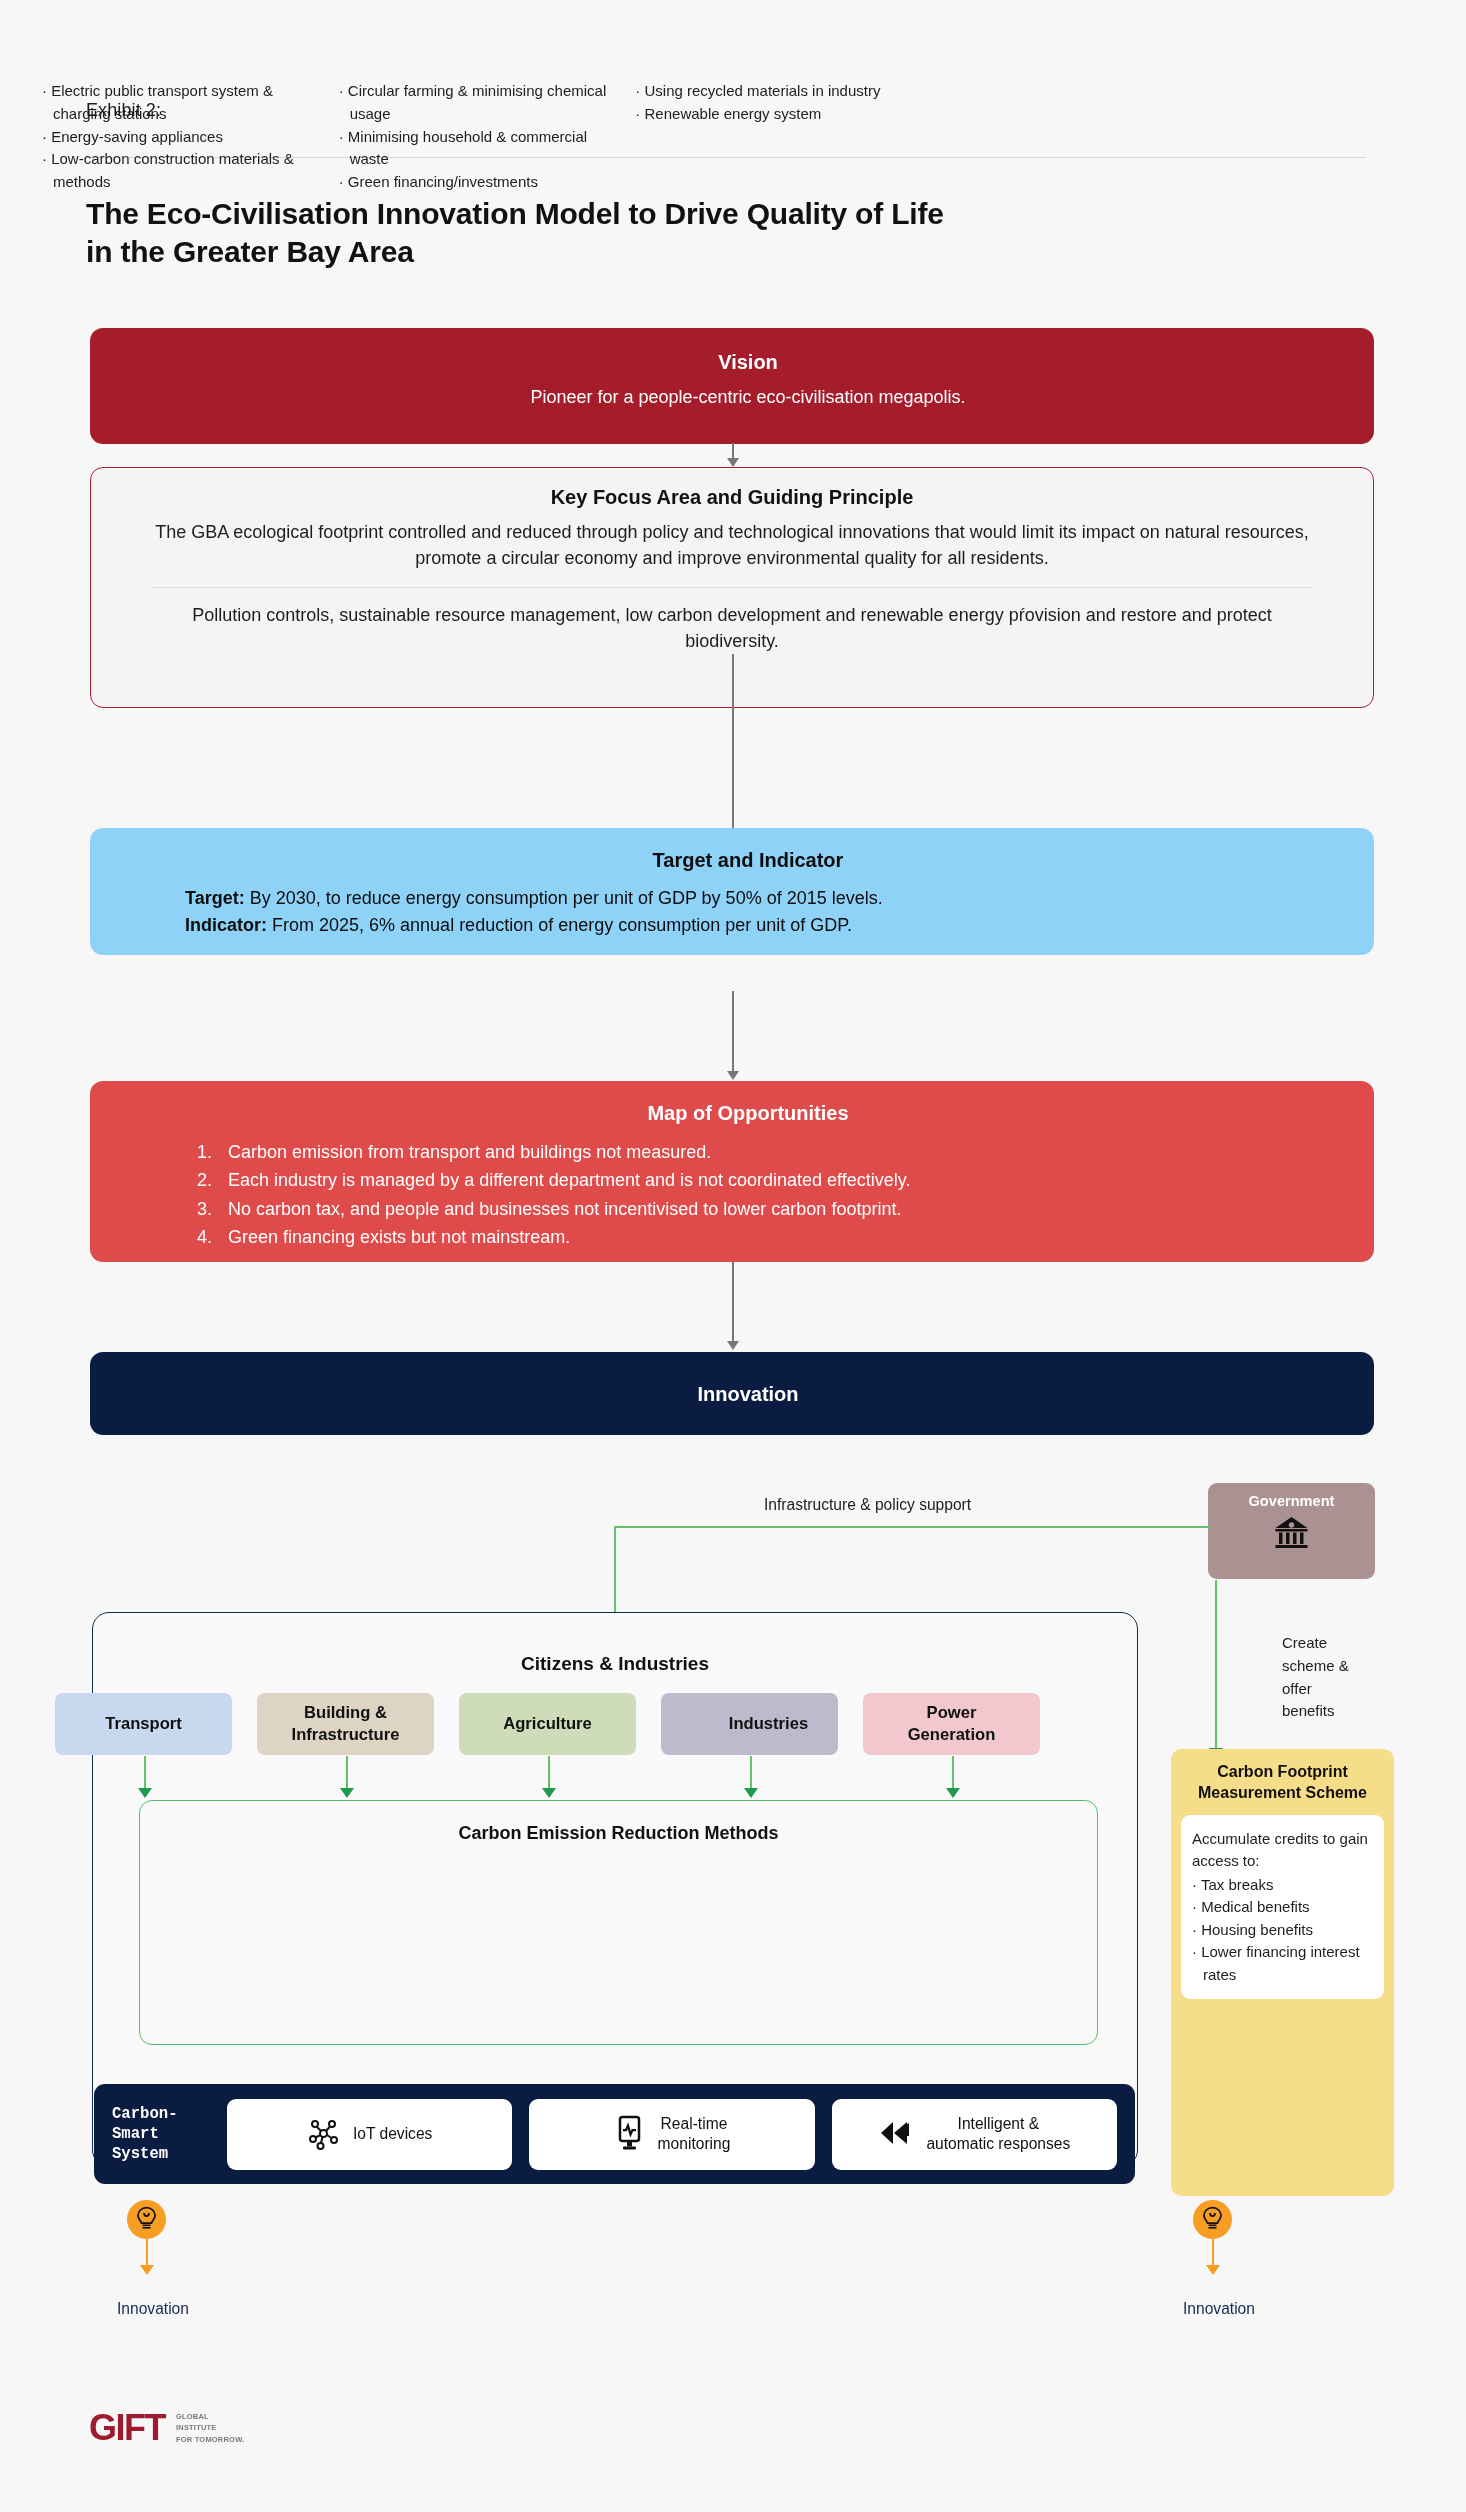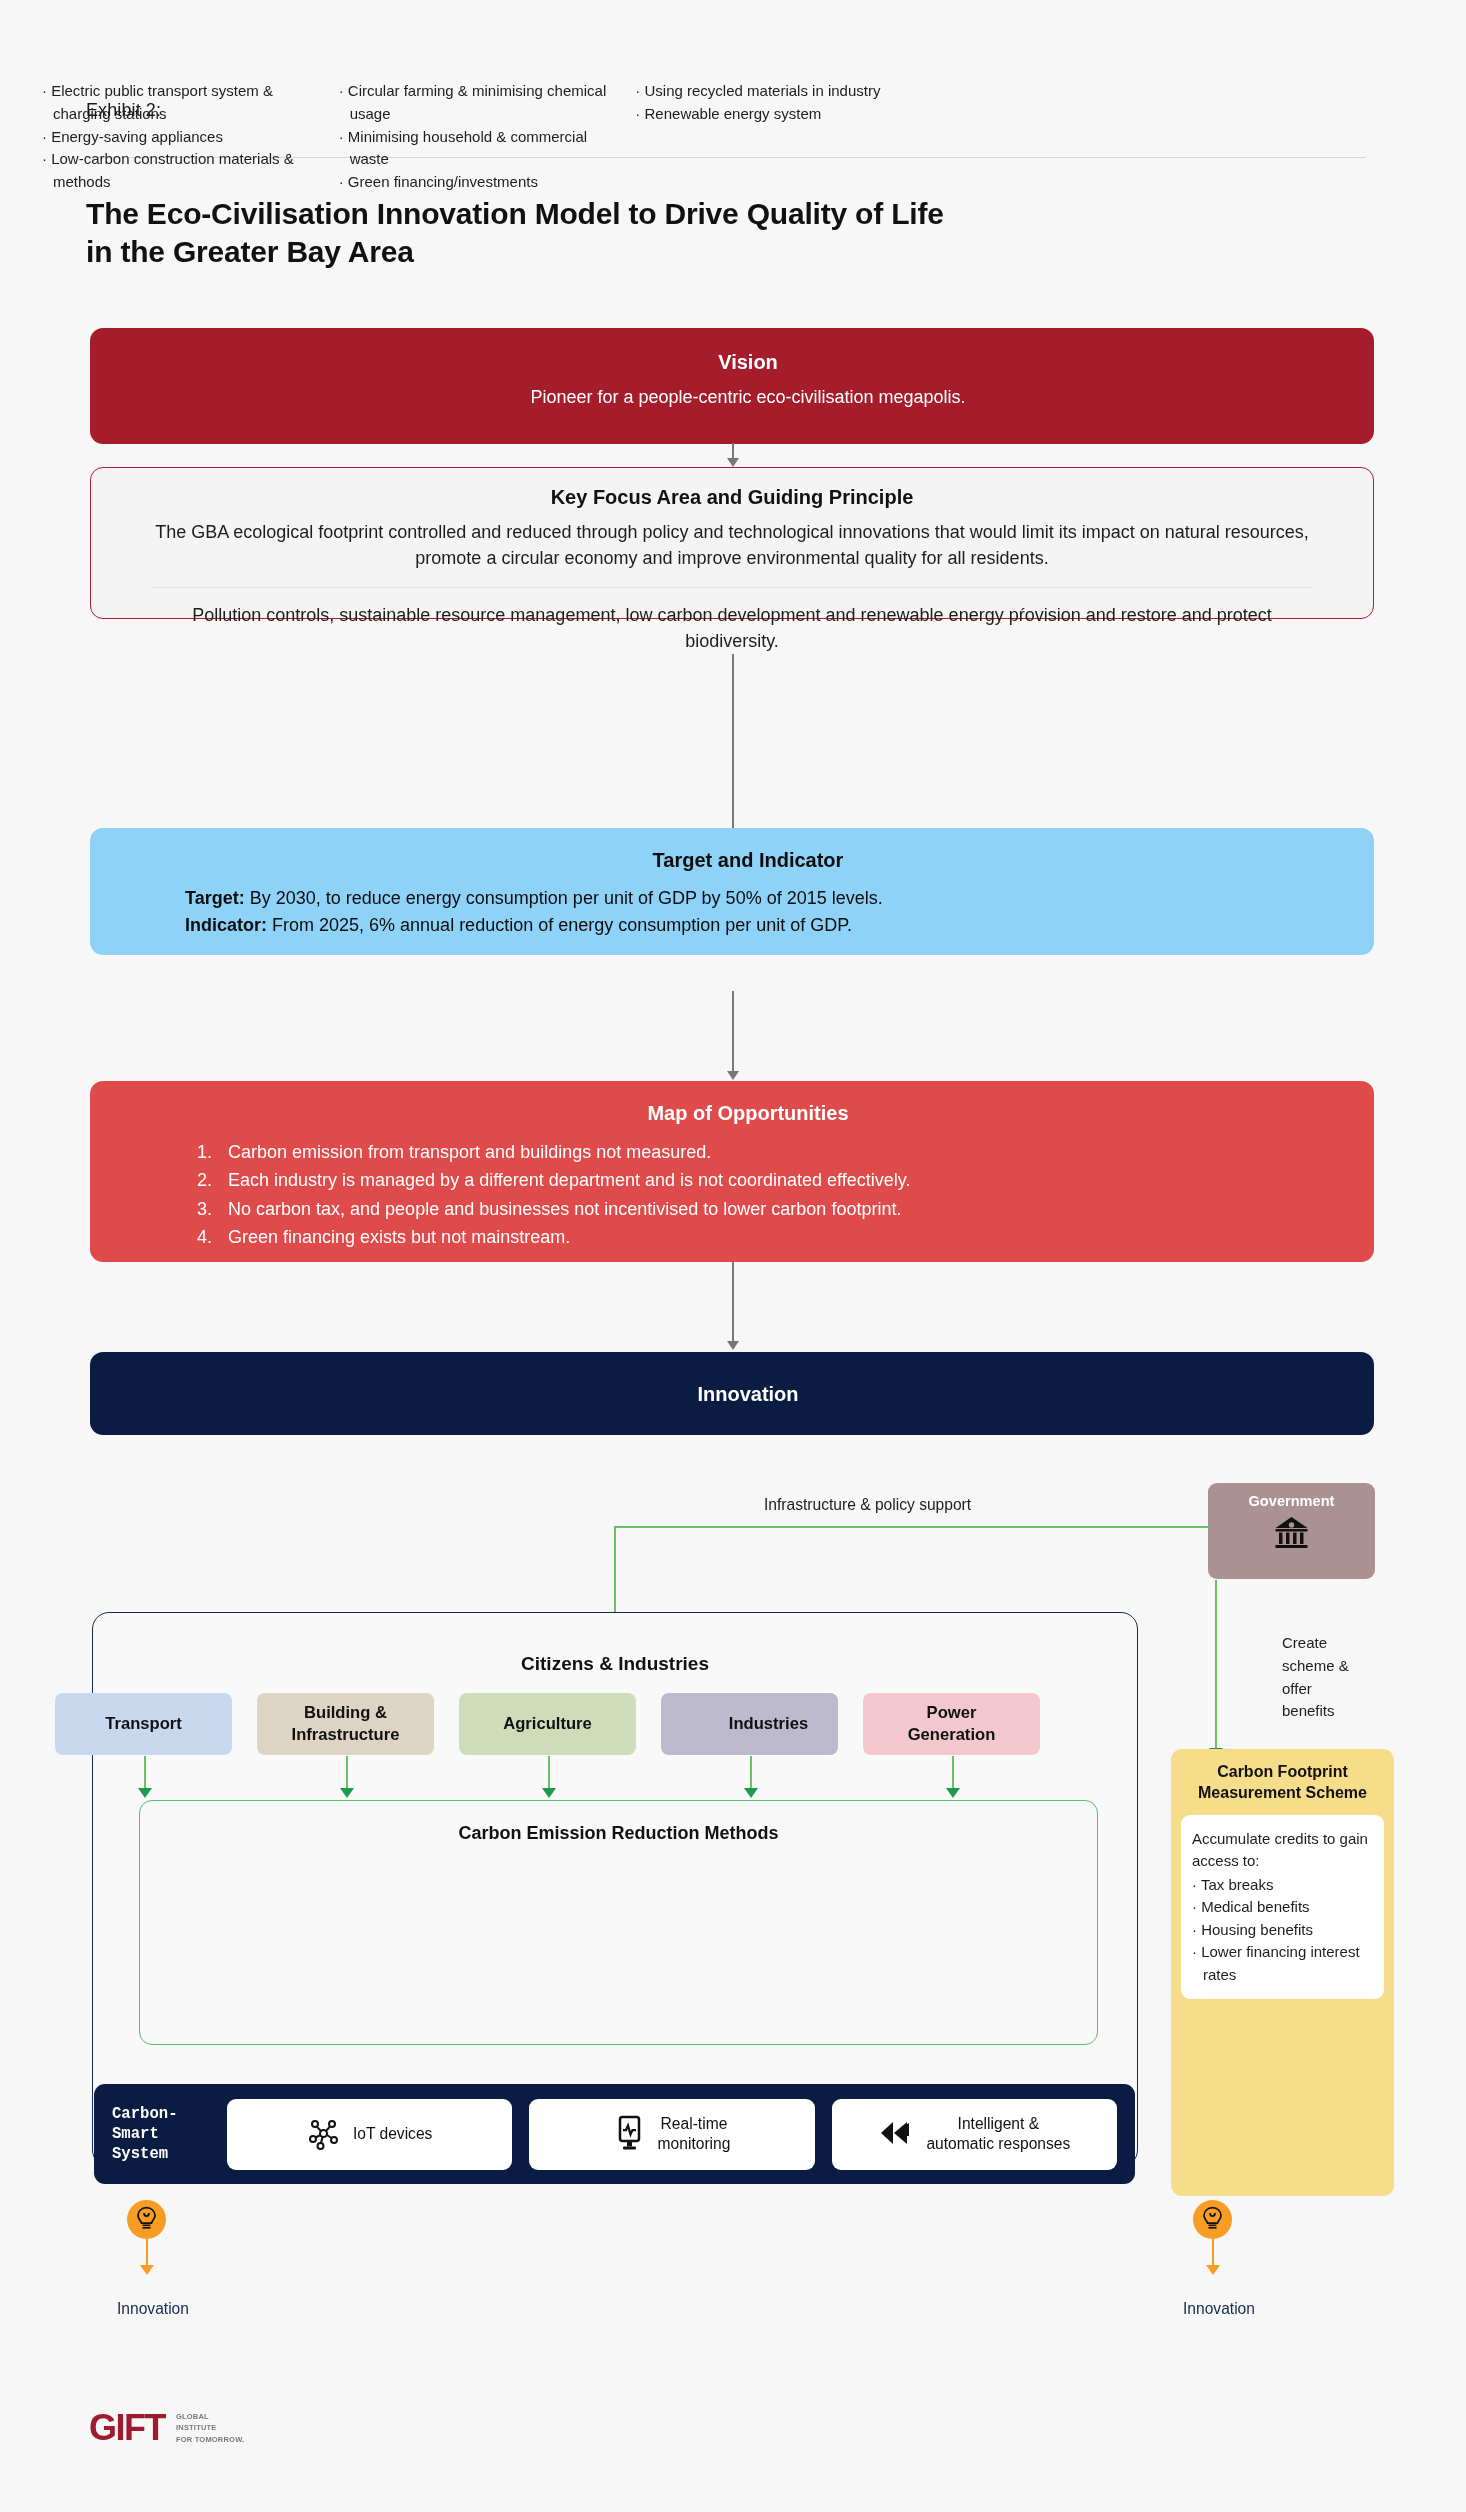--- a/index.html
+++ b/index.html
@@ -42,21 +42,21 @@
 
   
   #vision-box {
     top: 328px; height: 116px; background: #a51c2b; color: #fff;
     padding-top: 22px;
   }
   #vision-box .band-title { margin-bottom: 11px; }
 
   
   #focus-box {
-    top: 467px; height: 152px; background: #f4f4f4;
+    top: 467px; height: 241px; background: #f4f4f4;
     border: 1px solid #b01c32; padding: 17px 60px 12px 60px;
   }
   #focus-box .band-title { margin-bottom: 11px; color: #111; }
   #focus-box .band-body { color: #1d1d1d; }
   #focus-divider {
     width: 100%; height: 1px; background: #e0e0e0; margin: 16px 0 15px 0;
   }
 
   
   #target-box {

